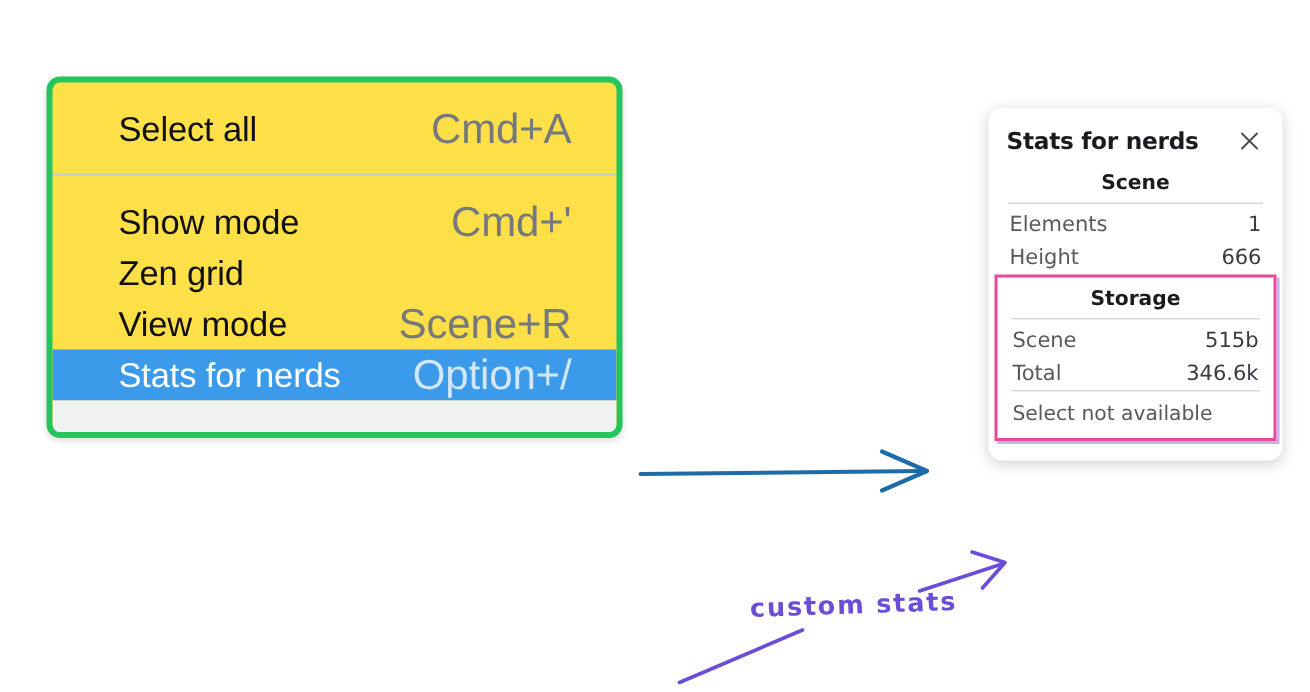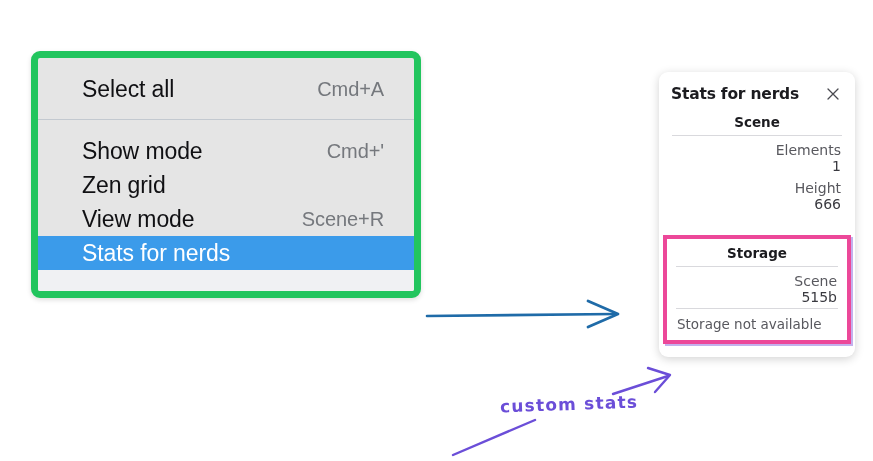--- a/index.html
+++ b/index.html
@@ -15,22 +15,22 @@
     font-family: "Liberation Sans", sans-serif;
     -webkit-font-smoothing: antialiased;
   }
 
   
   .context-menu {
     position: absolute;
     left: 31px;
     top: 51px;
     width: 376px;
-    background: #e5e5e5;
-    border: 7px solid #22c55e;
+    background: #fde047;
+    border: 4px solid #22c55e;
     border-radius: 9px;
     box-shadow: 0 2px 5px rgba(0,0,0,0.13);
     overflow: hidden;
   }
   .menu-group {
     padding: 9px 0 9px 0;
   }
   .menu-group.first {
     padding: 14px 0 13px 0;
     border-bottom: 1px solid #c3c9d0;
@@ -46,21 +46,21 @@
     height: 34px;
     box-sizing: border-box;
     cursor: default;
   }
   .menu-item .label {
     font-size: 23px;
     color: #101013;
     letter-spacing: -0.1px;
   }
   .menu-item .shortcut {
-    font-size: 20px;
+    font-size: 28px;
     color: #75787d;
     letter-spacing: -0.1px;
   }
   .menu-item.selected {
     background: #3b9bea;
   }
   .menu-item.selected .label {
     color: #ffffff;
   }
   .menu-item.selected .shortcut {
@@ -111,39 +111,38 @@
     padding: 2px 0 5px 0;
   }
   .divider {
     height: 1px;
     background: #d9d9dd;
     margin: 0 1px 3px 1px;
   }
   .stat-row {
     display: flex;
     justify-content: space-between;
-    align-items: flex-end;
+    align-items: flex-start;
     font-size: 14px;
     color: #58585e;
     padding: 3px 2px 3px 2px;
-    flex-direction: column;
   }
   .stat-row .val {
     color: #3a3a40;
   }
   .version-text {
     font-size: 13.5px;
     color: #58585e;
     padding: 4px 2px 2px 2px;
   }
 
   
   .custom-box {
-    border: 4px solid #ec4899;
-    margin: 20px -8px 0 -8px;
+    border: 2px solid #ec4899;
+    margin: 0 -8px 0 -8px;
     padding: 4px 8px 6px 8px;
     box-shadow: 2px 2px 0 rgba(122,82,214,0.45);
   }
 
   
   .annot-svg {
     position: absolute;
     left: 0;
     top: 0;
     width: 873px;
@@ -182,20 +181,21 @@
     </div>
     <div class="menu-item">
       <span class="label">Zen grid</span>
     </div>
     <div class="menu-item">
       <span class="label">View mode</span>
       <span class="shortcut">Scene+R</span>
     </div>
     <div class="menu-item selected">
       <span class="label">Stats for nerds</span>
+      <span class="shortcut">Option+/</span>
     </div>
   </div>
 
   <div class="menu-footer"></div>
 </div>
 
 <div class="stats-panel">
 
   <div class="stats-header">
     <span class="stats-title">Stats for nerds</span>
@@ -219,25 +219,29 @@
 
   <div class="custom-box">
 
     <div>
       <div class="section-head">Storage</div>
       <div class="divider"></div>
       <div class="stat-row">
         <span class="lbl">Scene</span>
         <span class="val">515b</span>
       </div>
+      <div class="stat-row">
+        <span class="lbl">Total</span>
+        <span class="val">346.6k</span>
+      </div>
     </div>
 
     <div>
       <div class="divider"></div>
-      <div class="version-text">Storage not available</div>
+      <div class="version-text">Select not available</div>
     </div>
 
   </div>
 </div>
 
 <svg class="annot-svg">
 
   <g>
     <path d="M427 316 L615 314" stroke="#1f6ba8" stroke-width="2.6" fill="none" stroke-linecap="round"></path>
     <path d="M588 301 L618 314 L588 327" stroke="#1f6ba8" stroke-width="2.8" fill="none" stroke-linecap="round" stroke-linejoin="round"></path>

